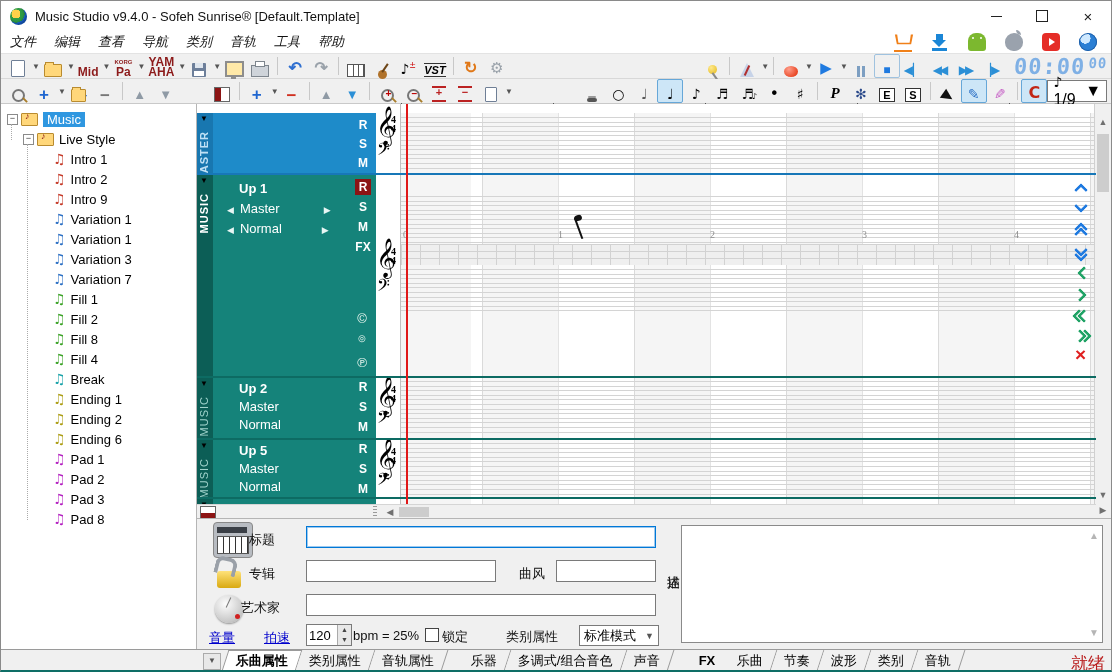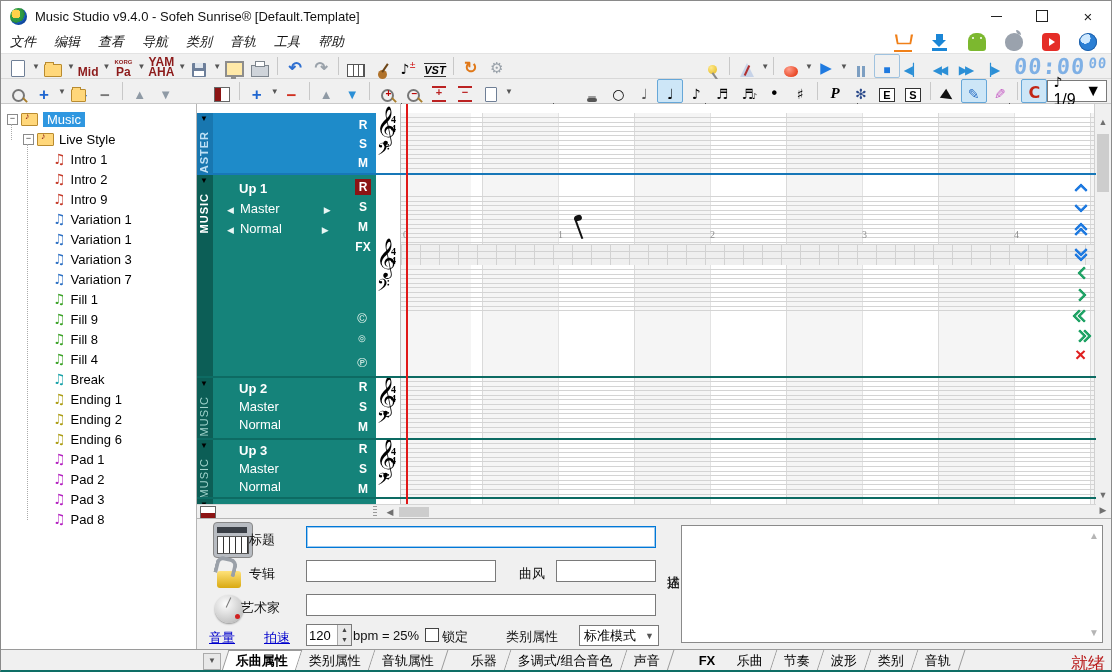--- a/index.html
+++ b/index.html
@@ -581,21 +581,21 @@
           <div class="trow" style="top: 39px;">Normal</div>
           <span class="bdg" style="top: 1px;">R</span>
           <span class="bdg" style="top: 21px;">S</span>
           <span class="bdg" style="top: 41px;">M</span>
         </div>
         <div class="thdr teal" style="top: 336px; height: 57px;">
           <div class="tstrip">
             <span class="tri">▼</span>
             <span class="vlabel dim">MUSIC</span>
           </div>
-          <div class="trow name" style="top: 3px;">Up 3</div>
+          <div class="trow name" style="top: 3px;">Up 5</div>
           <div class="trow" style="top: 21px;">Master</div>
           <div class="trow" style="top: 39px;">Normal</div>
           <span class="bdg" style="top: 1px;">R</span>
           <span class="bdg" style="top: 21px;">S</span>
           <span class="bdg" style="top: 41px;">M</span>
         </div>
         <div class="thdr teal" style="top: 395px; height: 5px;">
           <div class="tstrip">
             <span class="tri">▼</span>
             <span class="vlabel dim"></span>
@@ -664,21 +664,21 @@
           <div class="tree-row" style="left: 52px; top: 166px;">
             <span class="tree-note" style="color: rgb(43, 111, 196);">♫</span>
             <span class="tree-label">Variation 7</span>
           </div>
           <div class="tree-row" style="left: 52px; top: 186px;">
             <span class="tree-note" style="color: rgb(59, 162, 38);">♫</span>
             <span class="tree-label">Fill 1</span>
           </div>
           <div class="tree-row" style="left: 52px; top: 206px;">
             <span class="tree-note" style="color: rgb(59, 162, 38);">♫</span>
-            <span class="tree-label">Fill 9</span>
+            <span class="tree-label">Fill 2</span>
           </div>
           <div class="tree-row" style="left: 52px; top: 226px;">
             <span class="tree-note" style="color: rgb(59, 162, 38);">♫</span>
             <span class="tree-label">Fill 8</span>
           </div>
           <div class="tree-row" style="left: 52px; top: 246px;">
             <span class="tree-note" style="color: rgb(59, 162, 38);">♫</span>
             <span class="tree-label">Fill 4</span>
           </div>
           <div class="tree-row" style="left: 52px; top: 266px;">

